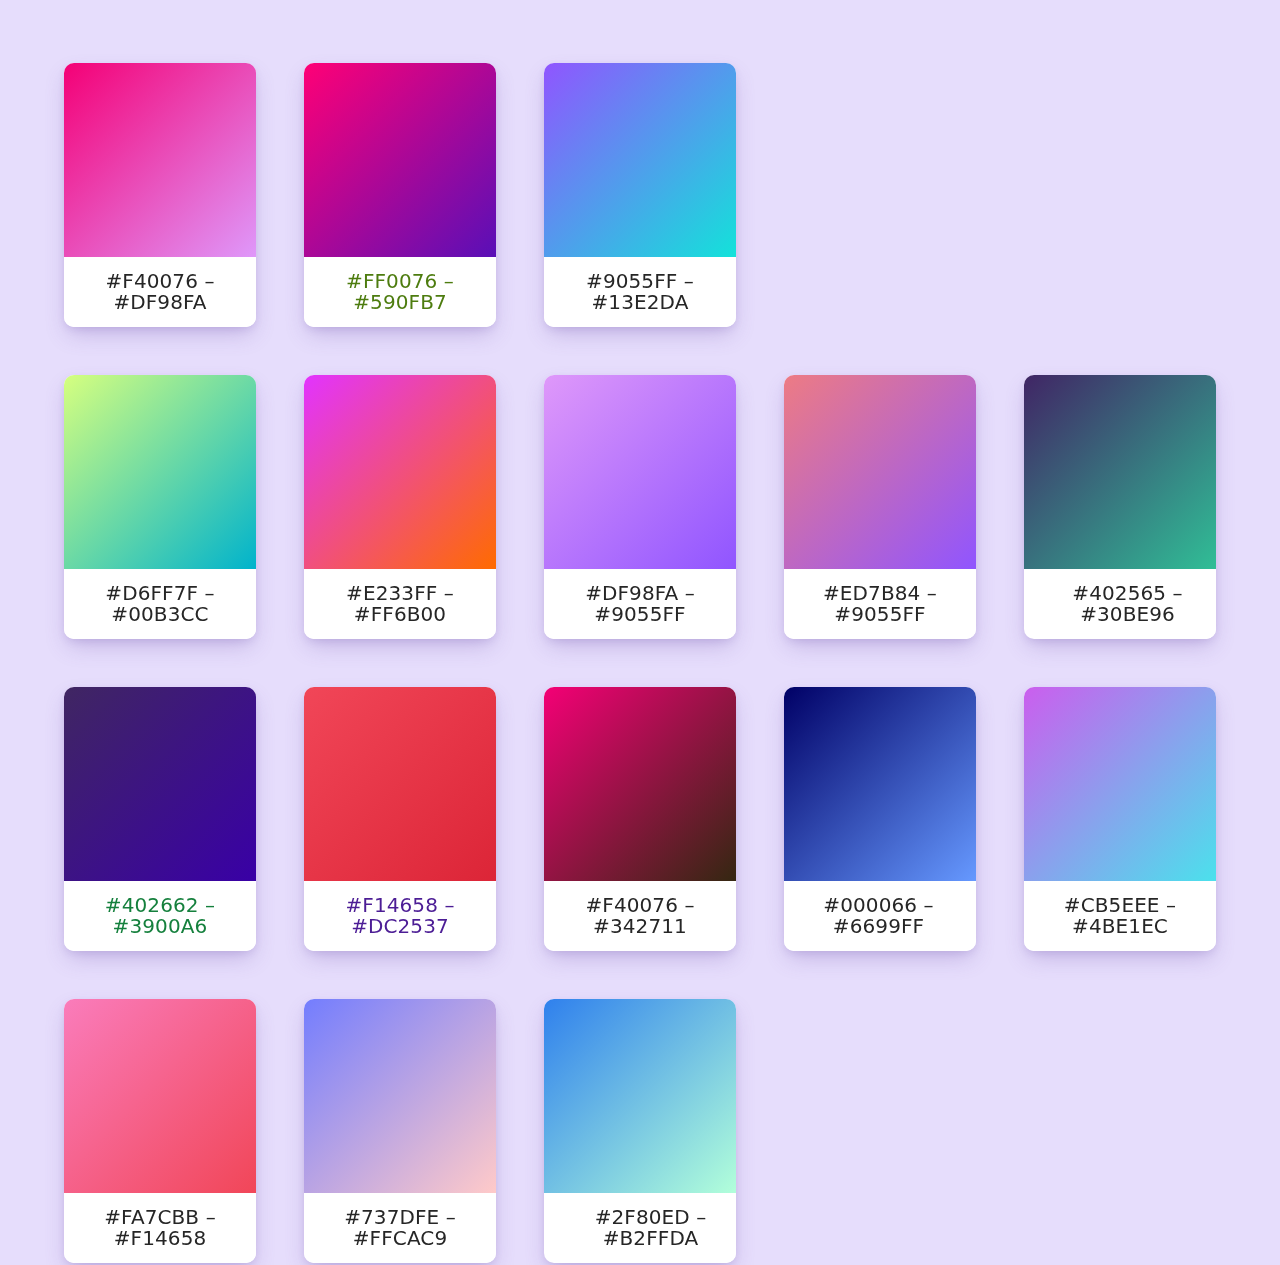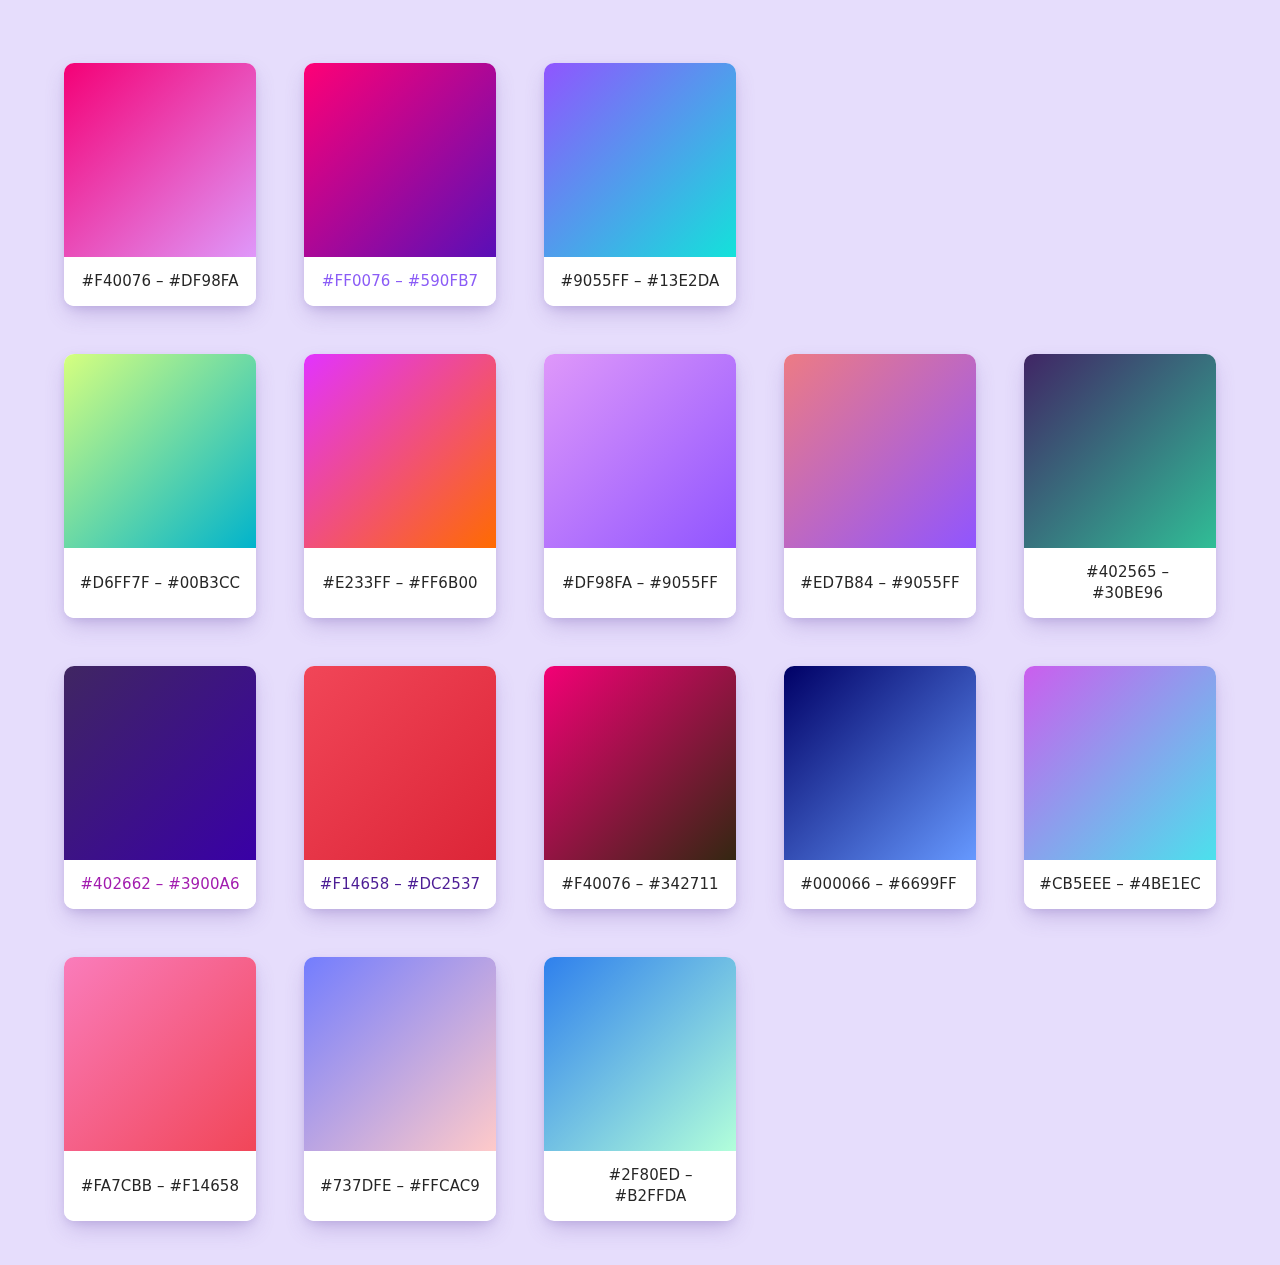--- a/index.html
+++ b/index.html
@@ -52,21 +52,21 @@
     flex: 0 0 194px;
   }
 
   .label {
     flex: 1 1 auto;
     display: flex;
     align-items: center;
     justify-content: center;
     text-align: center;
     padding: 14px 10px;
-    font-size: 15px;
+    font-size: 20px;
     line-height: 21px;
     color: #262626;
     letter-spacing: 0.1px;
     background: #ffffff;
     word-break: break-word;
   }
 
   
   .card.filler .label {
     align-items: flex-start;
@@ -83,21 +83,21 @@
 <body style="background: rgb(230, 221, 252);">
 
 <main id="gallery">
     <div class="row">
       <div class="card">
         <div class="swatch" style="background: linear-gradient(135deg, rgb(244, 0, 118) 0%, rgb(223, 152, 250) 100%);"></div>
         <div class="label" style="color: rgb(38, 38, 38);">#F40076 – #DF98FA</div>
       </div>
       <div class="card">
         <div class="swatch" style="background: linear-gradient(135deg, rgb(255, 0, 118) 0%, rgb(89, 15, 183) 100%);"></div>
-        <div class="label" style="color: #8b5cf6;">#FF0076 – #590FB7</div>
+        <div class="label" style="color: #4d7c0f;">#FF0076 – #590FB7</div>
       </div>
       <div class="card">
         <div class="swatch" style="background: linear-gradient(135deg, rgb(144, 85, 255) 0%, rgb(19, 226, 218) 100%);"></div>
         <div class="label" style="color: rgb(38, 38, 38);">#9055FF – #13E2DA</div>
       </div>
     </div>
     <div class="row">
       <div class="card">
         <div class="swatch" style="background: linear-gradient(135deg, rgb(214, 255, 127) 0%, rgb(0, 179, 204) 100%);"></div>
         <div class="label" style="color: rgb(38, 38, 38);">#D6FF7F – #00B3CC</div>
@@ -115,21 +115,21 @@
         <div class="label" style="color: rgb(38, 38, 38);">#ED7B84 – #9055FF</div>
       </div>
       <div class="card">
         <div class="swatch" style="background: linear-gradient(135deg, rgb(64, 37, 101) 0%, rgb(48, 190, 150) 100%);"></div>
         <div class="label" style="color: rgb(38, 38, 38); margin-left: 15px;">#402565 – #30BE96</div>
       </div>
     </div>
     <div class="row">
       <div class="card filler">
         <div class="swatch" style="background: linear-gradient(135deg, rgb(64, 38, 98) 0%, rgb(57, 0, 166) 100%);"></div>
-        <div class="label" style="color: #a21caf;">#402662 – #3900A6</div>
+        <div class="label" style="color: #15803d;">#402662 – #3900A6</div>
       </div>
       <div class="card filler">
         <div class="swatch" style="background: linear-gradient(135deg, rgb(241, 70, 88) 0%, rgb(220, 37, 55) 100%);"></div>
         <div class="label" style="color: #4c1d95;">#F14658 – #DC2537</div>
       </div>
       <div class="card filler">
         <div class="swatch" style="background: linear-gradient(135deg, rgb(244, 0, 118) 0%, rgb(52, 39, 17) 100%);"></div>
         <div class="label" style="color: rgb(38, 38, 38);">#F40076 – #342711</div>
       </div>
       <div class="card filler">

